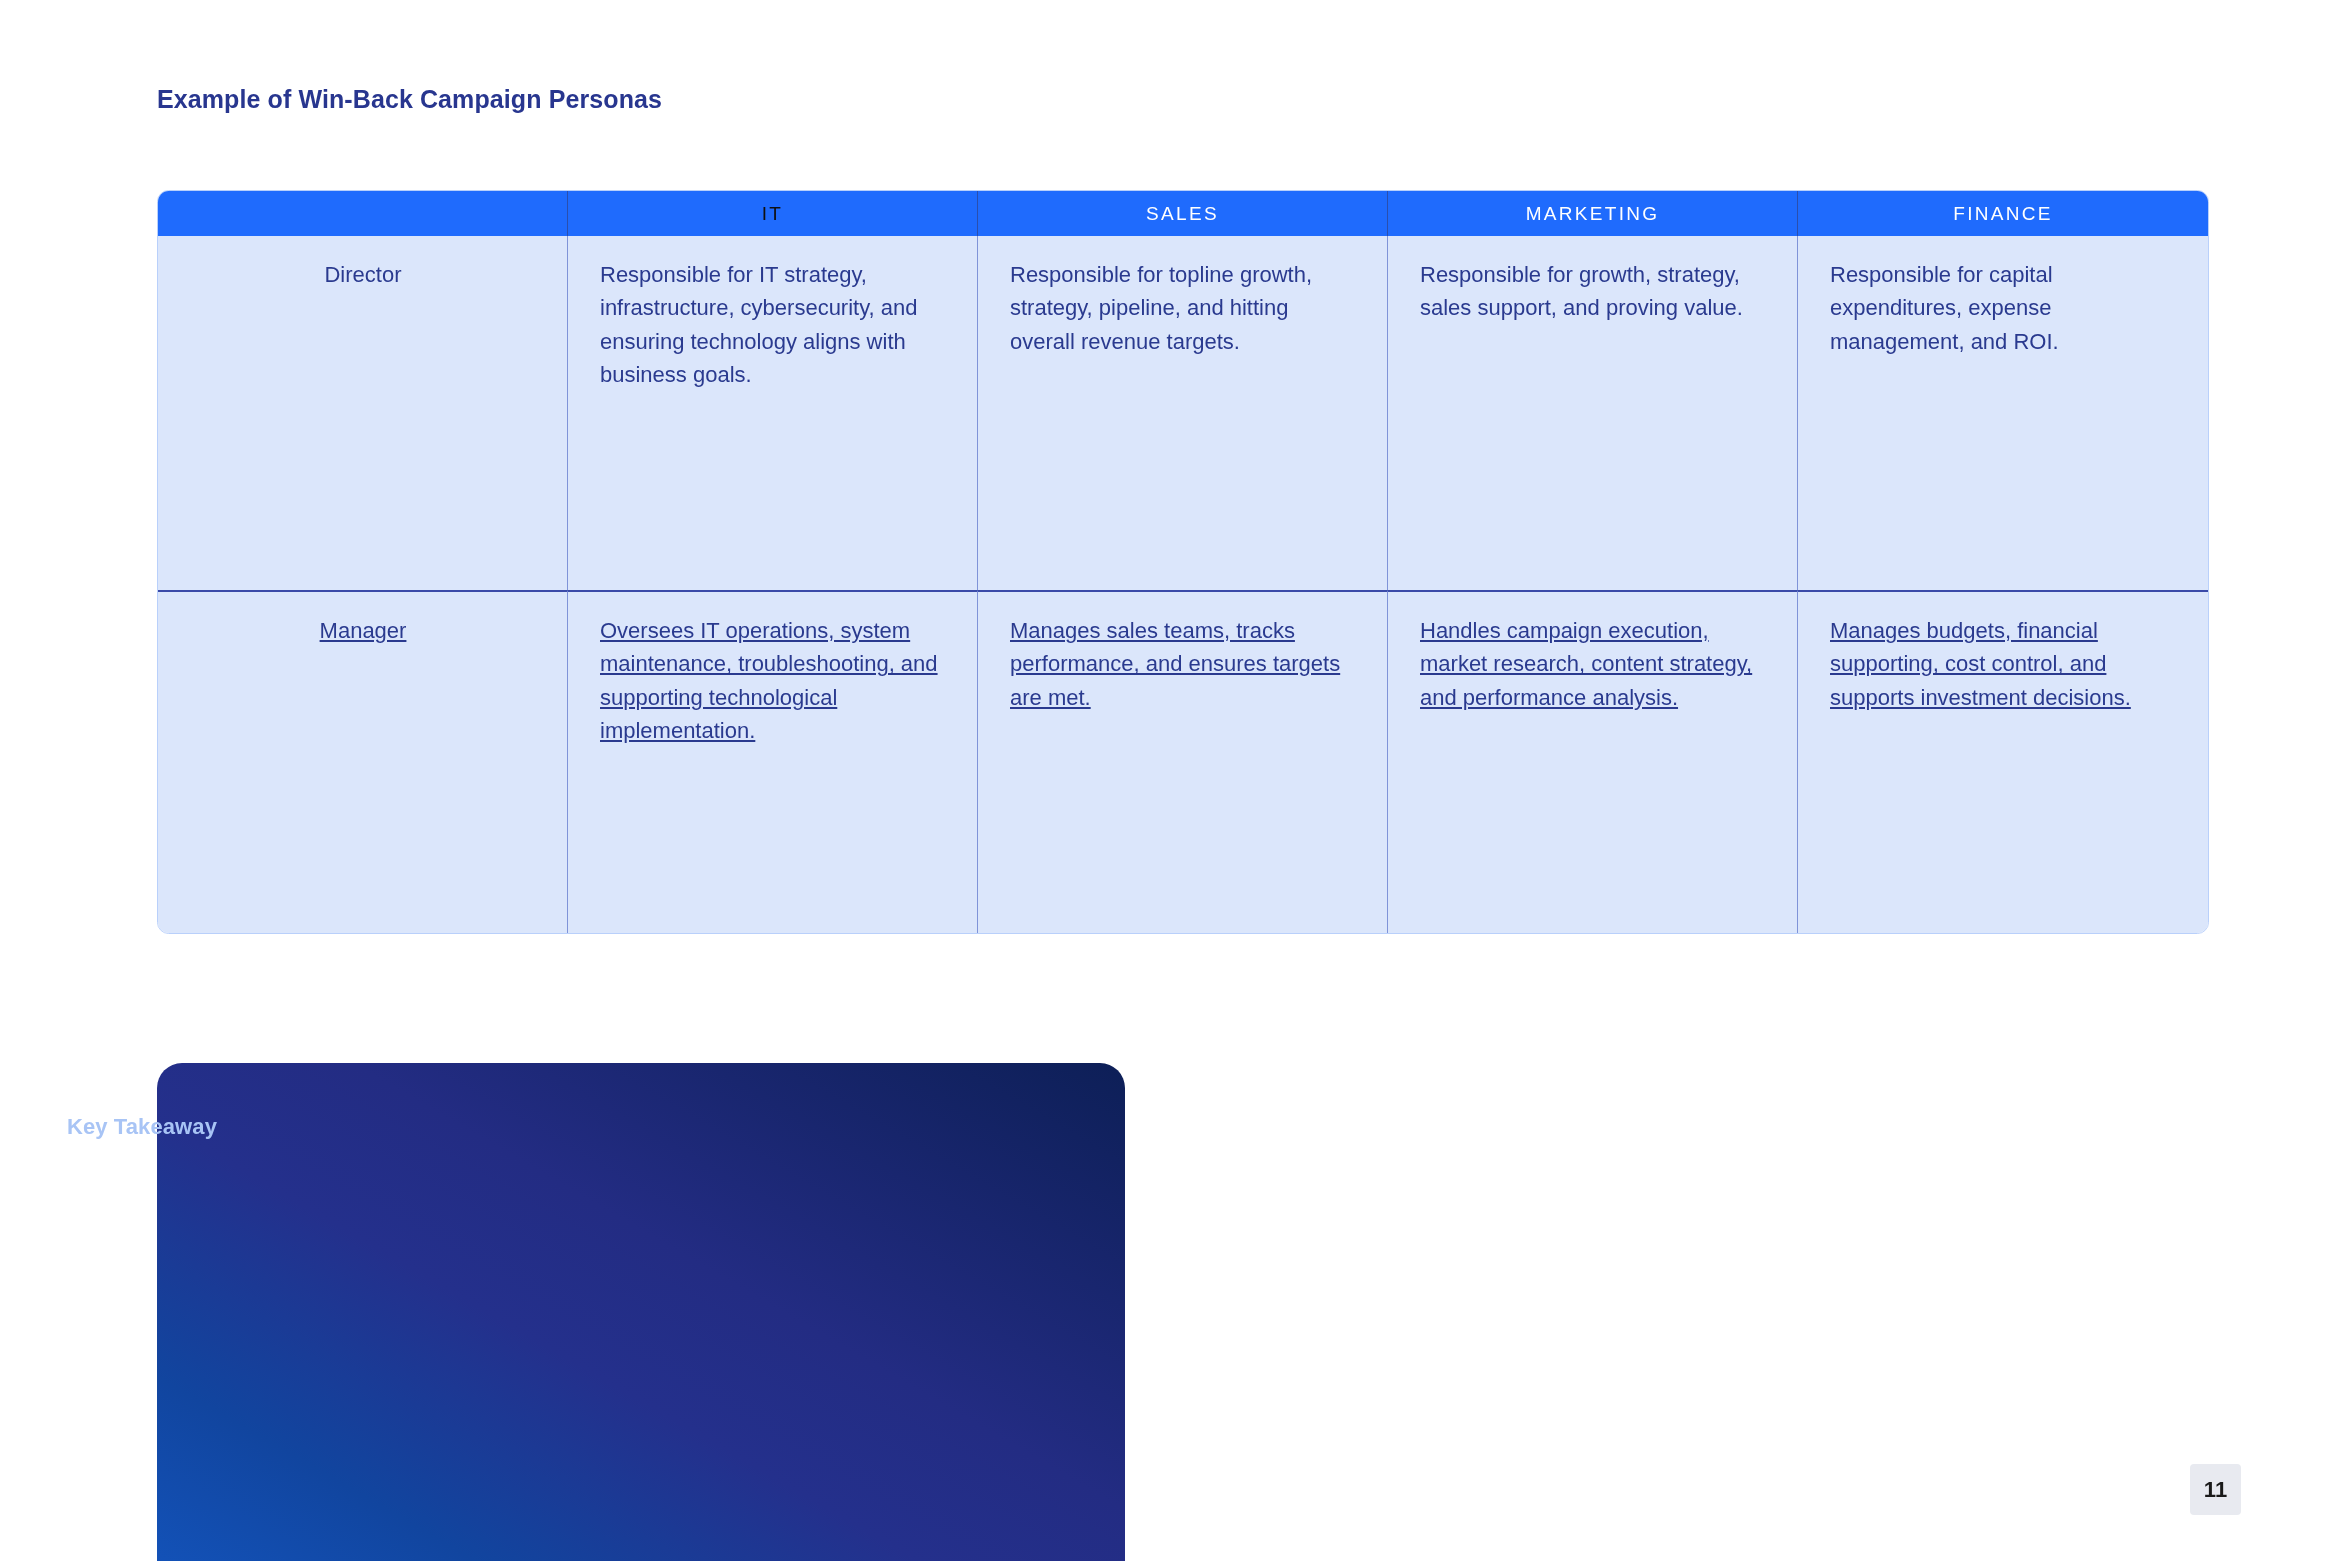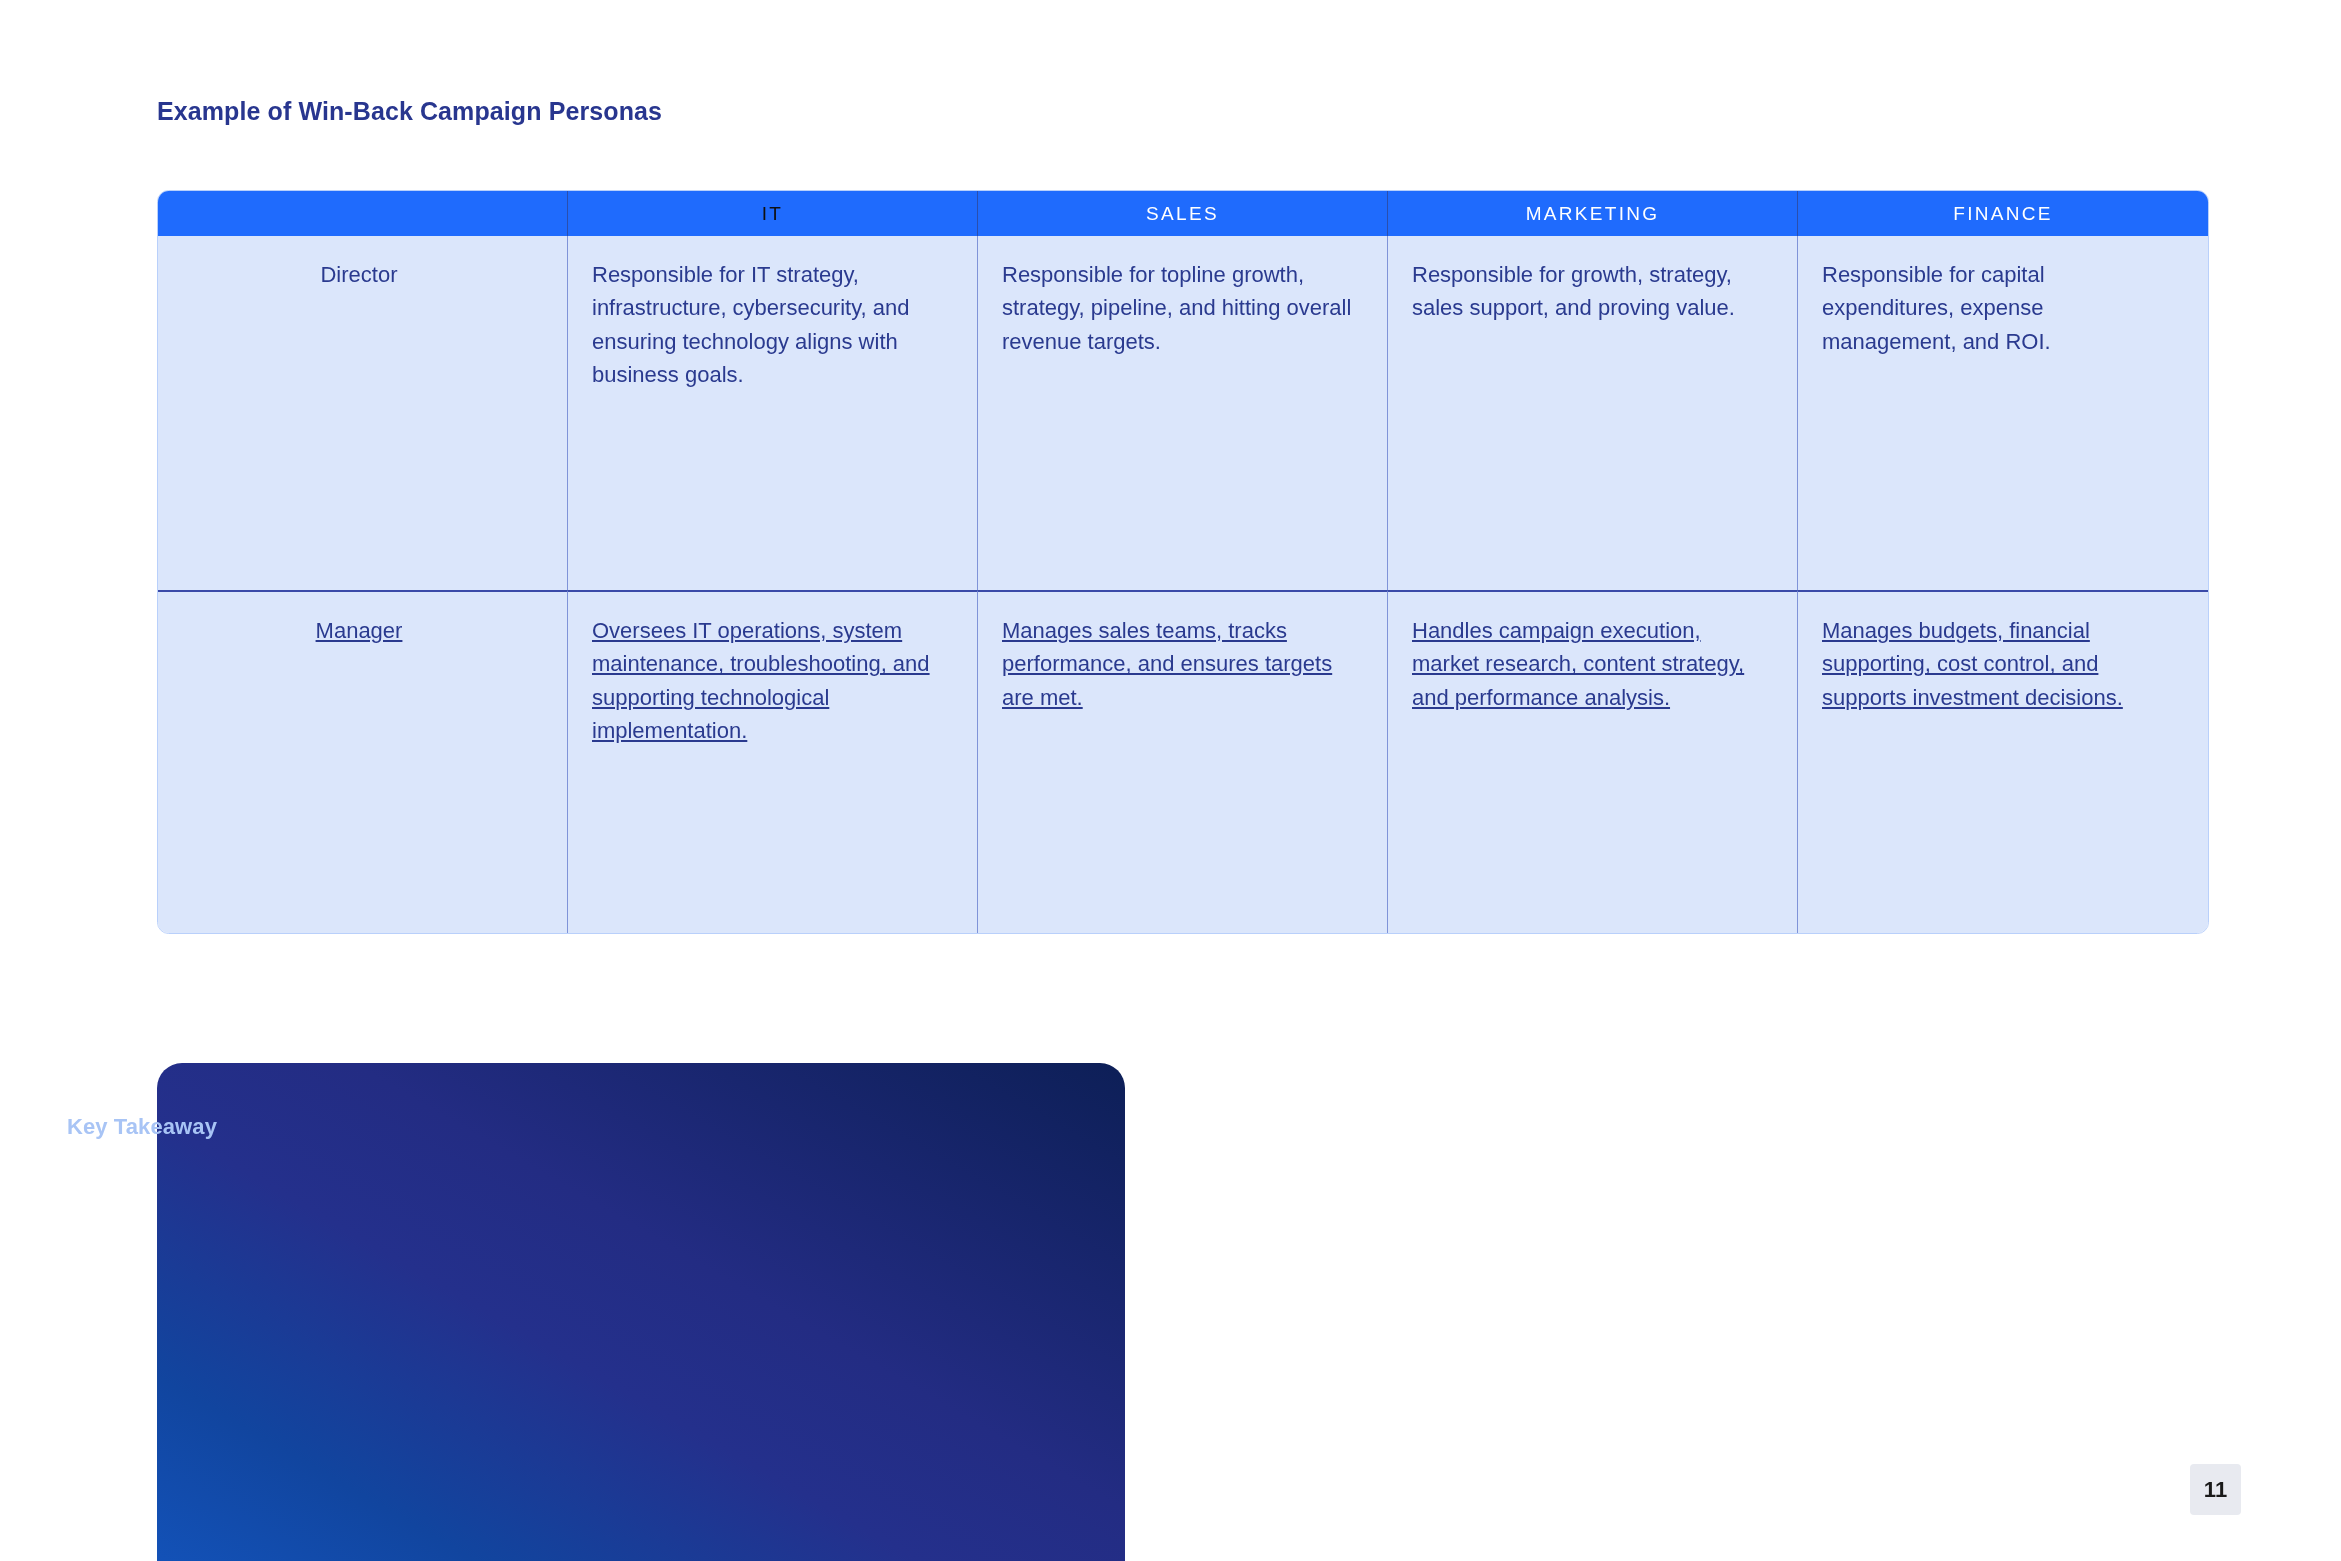--- a/index.html
+++ b/index.html
@@ -17,21 +17,21 @@
     position: relative;
     width: 2342px;
     height: 1561px;
     background: #ffffff;
   }
 
   
   .page-title {
     position: absolute;
     left: 157px;
-    top: 97px;
+    top: 85px;
     font-size: 25px;
     font-weight: 700;
     letter-spacing: 0.1px;
     color: #28368f;
     white-space: nowrap;
   }
 
   
   .persona-table {
     position: absolute;
@@ -59,21 +59,21 @@
   }
   .persona-table thead th:last-child { border-right: none; margin-top: 38px; }
   .persona-table thead th.col-role { border-right: 1.5px solid #2a4fae; }
   
   .persona-table thead th.header-it { color: #101010; text-align: center; }
 
   .persona-table tbody td {
     background: #dbe6fb;
     vertical-align: top;
     border-right: 1.5px solid #7f93d8;
-    padding: 22px 31px 22px 24px;
+    padding: 22px 31px 22px 32px;
     font-size: 22px;
     line-height: 1.52;
     color: #2a3a8f;
     font-weight: 400;
   }
   .persona-table tbody td:last-child { border-right: none; }
 
   .persona-table tbody tr.row-director td { height: 354px; }
   .persona-table tbody tr.row-manager  td { height: 343px; }
 

